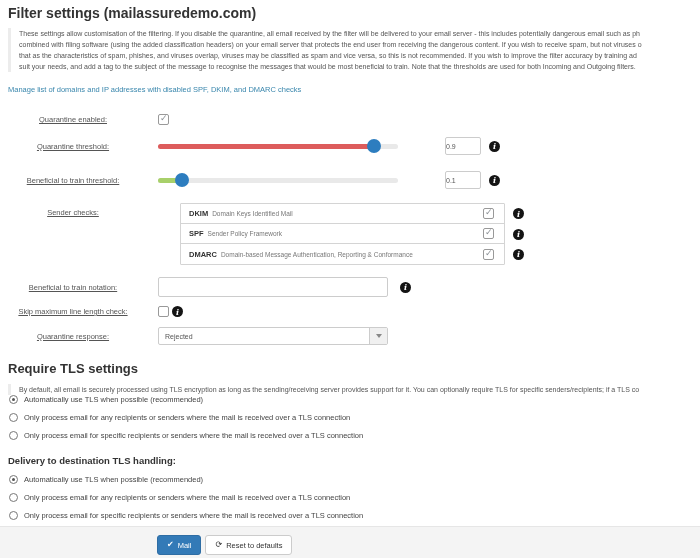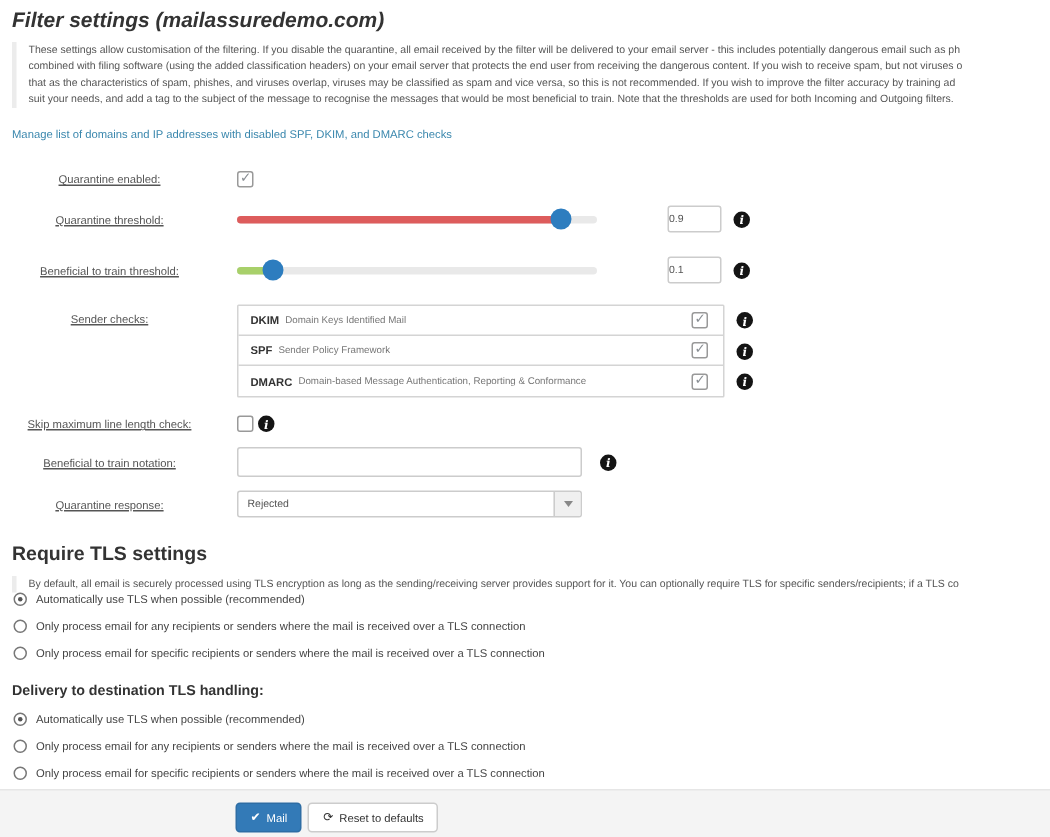--- a/index.html
+++ b/index.html
@@ -1,27 +1,27 @@
 <!DOCTYPE html>
 <html><head>
 <meta charset="utf-8">
 <style>
   * { margin:0; padding:0; box-sizing:border-box; }
   html,body { width:700px; height:558px; overflow:hidden; background:#fff;
     font-family:"Liberation Sans","DejaVu Sans",sans-serif; color:#555; }
   .page { position:relative; width:700px; height:558px; }
 
-  h1.page-title { font-size:14px; font-weight:bold; color:#333; margin:5px 0 7px 8px; white-space:nowrap;font-style:italic; }
+  h1.page-title { font-size:14px; font-weight:bold; color:#333; margin:5px 0 7px 8px; white-space:nowrap; }
   .intro-quote { margin-left:8px; padding-left:8px; border-left:3px solid #ececec; }
   .intro-line { font-size:7px; line-height:11px; color:#555; white-space:nowrap; overflow:hidden; }
   a.manage-link { display:block; margin:13px 0 0 8px; font-size:7.5px; color:#3a87ad; text-decoration:none; white-space:nowrap; }
 
   .form-area { margin-top:20px; }
   .form-row { display:flex; align-items:center; margin-bottom:12px; }
-  .form-row.top { align-items:flex-start; }
+  .form-row.top { align-items:flex-start;gap:22px; }
   .lbl { width:158px; flex:none; text-align:center; padding-right:12px; font-size:7.5px; color:#555;text-decoration:underline; }
   .form-row.top .lbl { padding-top:5px; }
 
   .cb { width:11px; height:11px; border:1px solid #999; border-radius:2px; background:#fff; position:relative; flex:none; }
   .cb.checked::after { content:"✓"; position:absolute; top:-2px; left:1px; font-size:9px; color:#8a8f94; }
 
   .slider { position:relative; width:240px; height:14px; flex:none; }
   .slider .track { position:absolute; left:0; right:0; top:5px; height:5px; background:#e9e9e9; border-radius:3px; }
   .slider .fill { position:absolute; left:0; top:5px; height:5px; border-radius:3px; }
   .slider .handle { position:absolute; top:0; width:14px; height:14px; border-radius:50%; background:#2d7dbf; }
@@ -138,30 +138,30 @@
           <div class="irow">
               <span class="info"></span>
             </div>
           <div class="irow">
               <span class="info"></span>
             </div>
         </div>
       </div>
     </div>
 
+    <div class="form-row" style="margin-bottom:9px;">
+      <div class="lbl">Beneficial to train notation:</div>
+      <input class="text-input" value="" style="">
+      <span class="info" style="margin-left:12px;"></span>
+    </div>
+
     <div class="form-row" style="margin-bottom:10px;">
       <div class="lbl">Skip maximum line length check:</div>
       <span class="cb"></span>
       <span class="info" style="margin-left:3px;"></span>
-    </div>
-
-    <div class="form-row" style="margin-bottom:9px;">
-      <div class="lbl">Beneficial to train notation:</div>
-      <input class="text-input" value="" style="">
-      <span class="info" style="margin-left:12px;"></span>
     </div>
 
     <div class="form-row">
       <div class="lbl">Quarantine response:</div>
       <div class="select">
         <span class="sel-text">Rejected</span>
         <span class="sel-arrow">
             <span class="caret-down"></span>
           </span>
       </div>

